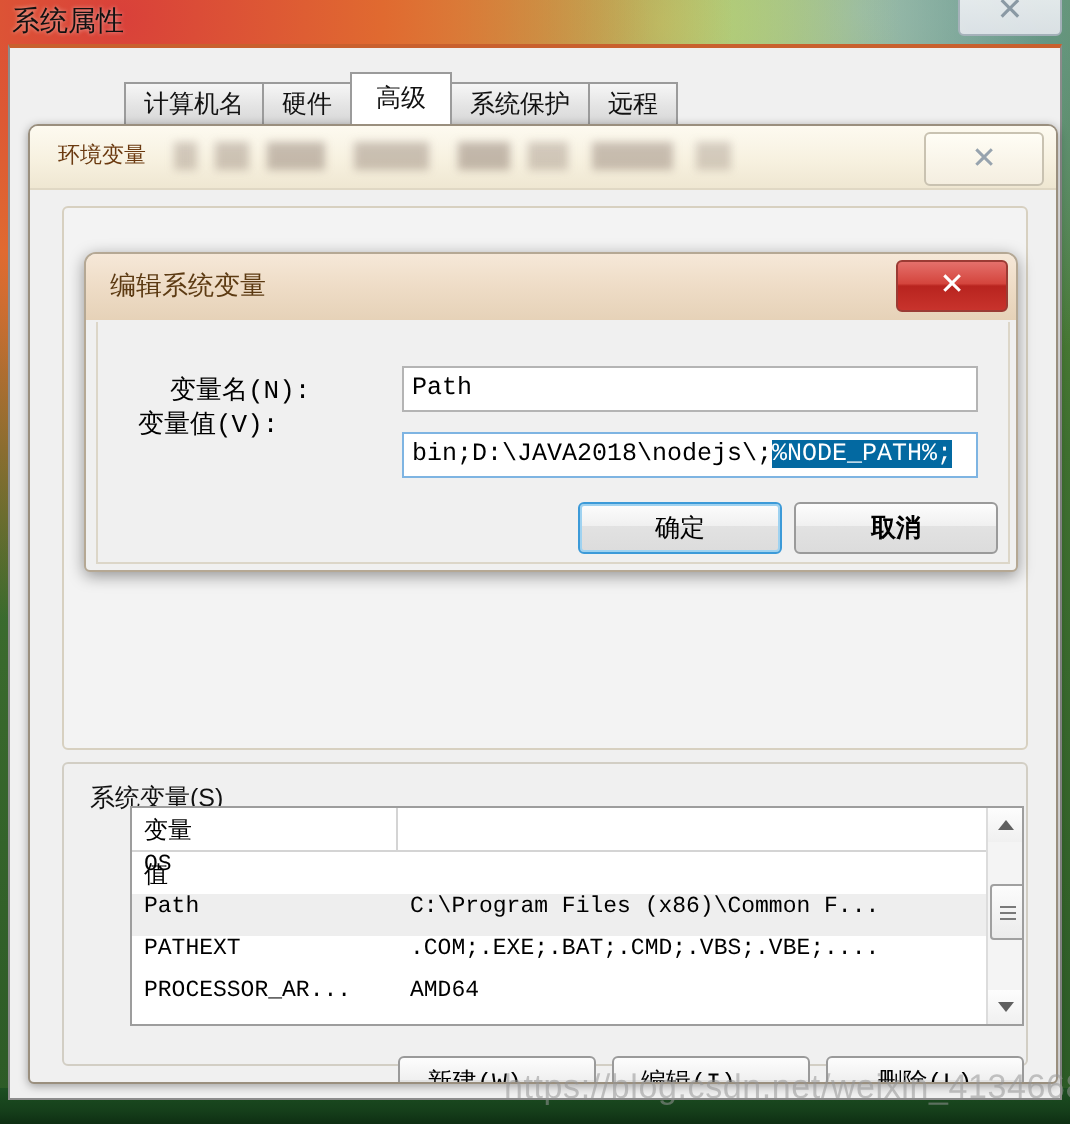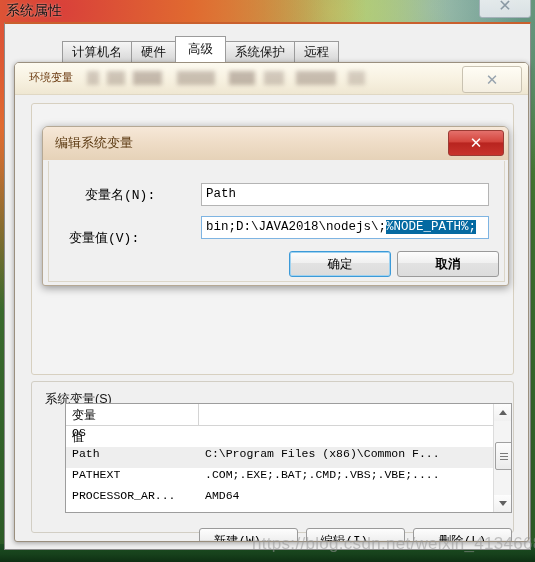--- a/index.html
+++ b/index.html
@@ -210,21 +210,21 @@
   #editdlg-close .gl{color:#fff;font-size:15px;font-weight:700;line-height:14px;}
   #editdlg-body{
     position:absolute;left:5px;top:34px;width:457px;height:121px;
     background:#f0f0f0;border:1px solid #dcd6c8;border-top:none;box-sizing:border-box;
   }
   .fld-label{
     position:absolute;font-size:13px;color:#000;
     font-family:"Liberation Mono","DejaVu Sans Mono",monospace;white-space:nowrap;
   }
   #lbl-name{left:20px;top:25px;margin-left:16px;}
-  #lbl-value{left:20px;top:68px;}
+  #lbl-value{left:20px;top:42px;}
   .txtbox{
     position:absolute;height:23px;background:#fff;
     border:1px solid #b4b4b4;box-sizing:border-box;
     font-family:"Liberation Mono","DejaVu Sans Mono",monospace;
     font-size:12.5px;line-height:21px;padding-left:4px;
     white-space:nowrap;overflow:hidden;color:#000;
   }
   #txt-name{left:152px;top:22px;width:288px;}
   #txt-value{left:152px;top:55px;width:288px;border:1px solid #7eb4e2;}
   #txt-value .sel{background:#0369a1;color:#fff;}

